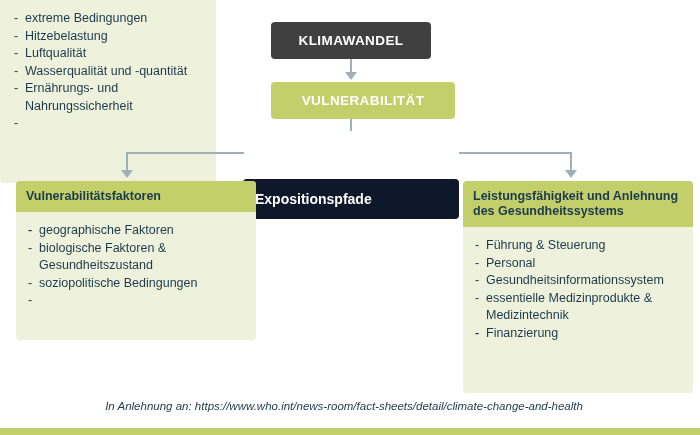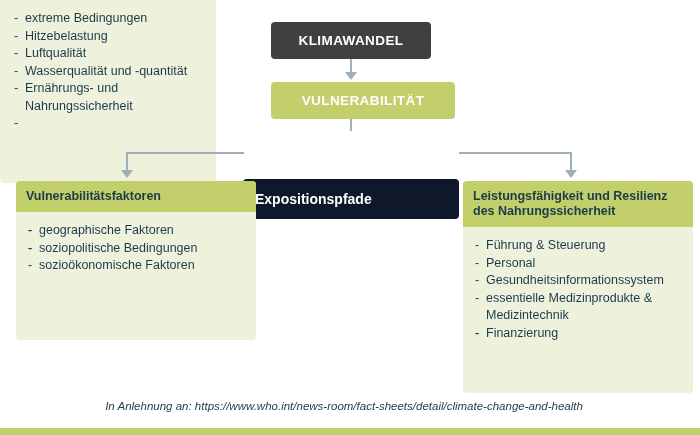--- a/index.html
+++ b/index.html
@@ -222,29 +222,29 @@
       </ul>
     </div>
   </div>
 
   <div class="panel" id="panel-vulnerabilitaetsfaktoren">
     <div class="panel-header">Vulnerabilitätsfaktoren</div>
     <div class="panel-body">
       <ul>
         <li><span class="dash">-</span></li>
         <li><span class="dash">-</span><span>geographische Faktoren</span></li>
-        <li><span class="dash">-</span></li>
+        <li><span class="dash">-</span><span>biologische Faktoren &amp; Gesundheitszustand</span></li>
         <li><span class="dash">-</span><span>soziopolitische Bedingungen</span></li>
-        <li><span class="dash">-</span><span>sozioökonomische Faktoren</span></li>
+        <li><span class="dash">-</span></li>
       </ul>
     </div>
   </div>
 
   <div class="panel" id="panel-leistungsfaehigkeit">
-    <div class="panel-header">Leistungsfähigkeit und Resilienz des Nahrungssicherheit</div>
+    <div class="panel-header">Leistungsfähigkeit und Anlehnung des Gesundheitssystems</div>
     <div class="panel-body">
       <ul>
         <li><span class="dash">-</span><span>Führung &amp; Steuerung</span></li>
         <li><span class="dash">-</span><span>Personal</span></li>
         <li><span class="dash">-</span><span>Gesundheitsinformationssystem</span></li>
         <li><span class="dash">-</span><span>essentielle Medizinprodukte &amp; Medizintechnik</span></li>
         <li><span class="dash">-</span></li>
         <li><span class="dash">-</span><span>Finanzierung</span></li>
       </ul>
     </div>

